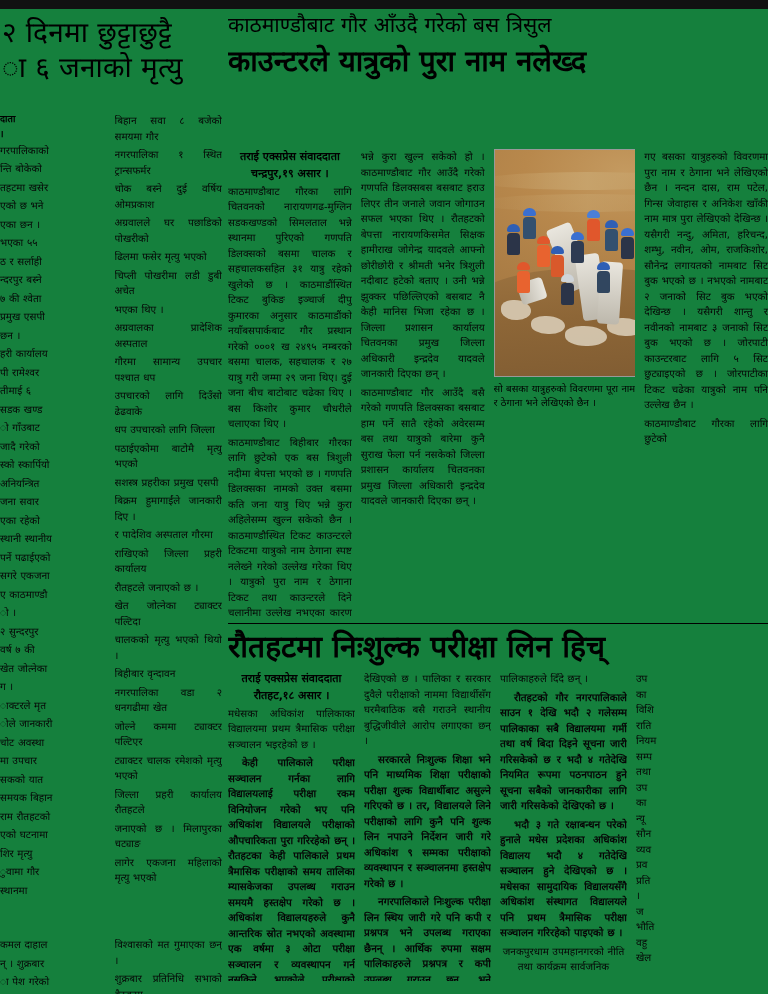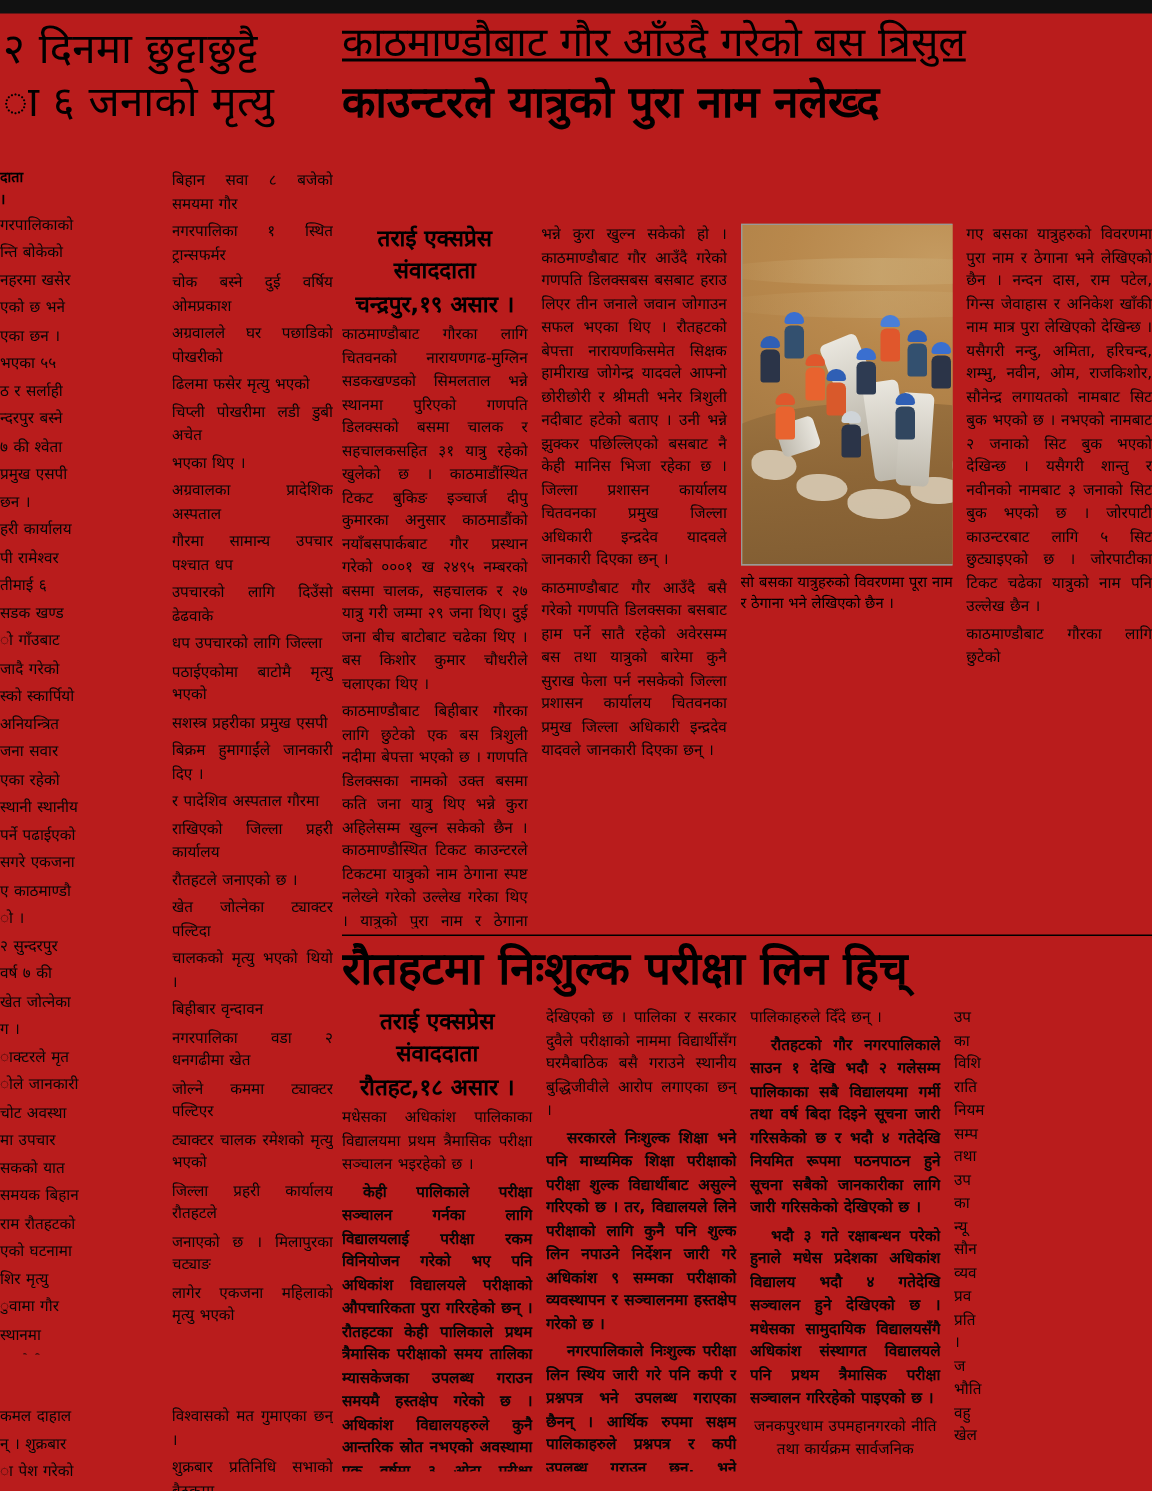--- a/index.html
+++ b/index.html
@@ -5,21 +5,21 @@
   * { box-sizing: border-box; }
   html, body { margin:0; padding:0; }
   body {
     width: 768px;
     height: 994px;
     background: #ffffff;
     font-family: "DejaVu Sans", "Liberation Sans", sans-serif;
     overflow: hidden;
     position: relative;
   }
-  .page { position: relative; width:768px; height:994px; background:#b91c1c; overflow:hidden; }
+  .page { position: relative; width:768px; height:994px; background:#15803d; overflow:hidden; }
 
   .topbar { position:absolute; left:0; top:0; width:768px; height:9px; background:#111; }
 
   
   .left-sec { position:absolute; left:0; top:9px; width:222px; height:985px; overflow:hidden; }
 
   .lhead {
     font-family: "DejaVu Sans", sans-serif;
     font-size: 28px;
     line-height: 1.32;
@@ -39,34 +39,34 @@
     position:absolute; left:0; top:898px; width:232px;
     font-size:20px; font-weight:bold; white-space:nowrap; color:#000;
   }
   .left-bot { position:absolute; left:0; top:928px; width:222px; height:66px; display:flex; gap:7px; overflow:hidden;}
   .left-bot .left-col { width:50%; }
 
   
   .right-sec { position:absolute; left:228px; top:9px; width:540px; height:985px; overflow:hidden; }
 
   .mhead1 {
-    font-size: 27px; line-height:1.18; white-space:nowrap; color:#000;
-    padding-top:4px; letter-spacing:0px;text-decoration:underline;
+    font-size: 21px; line-height:1.18; white-space:nowrap; color:#000;
+    padding-top:4px; letter-spacing:0px;
   }
   .mhead2 {
     font-size: 29px; font-weight:bold; line-height:1.2; white-space:nowrap;
     color:#000; margin-top:6px; letter-spacing:0px;
   }
 
   .story1 { position:absolute; left:0; top:140px; width:540px; height:470px; }
   .s1cols { display:flex; gap:9px; height:100%; }
   .s1col { width:166px; overflow:hidden; }
   .s1col.photo-col { width:190px; }
 
-  .byline { font-size:15px; font-weight:bold; text-align:center; line-height:1.4; margin-bottom:2px; }
+  .byline { font-size:11px; font-weight:bold; text-align:center; line-height:1.4; margin-bottom:2px; }
 
   .photo-box { width:188px; height:228px; border:1px solid #999; overflow:hidden; position:relative; background:#b08a52; }
   .photo-cap { font-size:9.8px; line-height:1.45; text-align:justify; margin-top:5px; }
 
   .rule { position:absolute; left:0; width:540px; border-top:1.6px solid #000; }
   .rule.r1 { top:614px; }
 
   .story2 { position:absolute; left:0; top:618px; width:540px; height:376px; }
   .mhead3 {
     font-size:30px; font-weight:bold; line-height:1.2; white-space:nowrap; color:#000; padding-top:2px;
@@ -117,21 +117,21 @@
       <div class="l1">२ दिनमा  छुट्टाछुट्टै</div>
       <div class="l2">ा ६ जनाको मृत्यु</div>
     </div>
 
     <div class="left-cols">
       <div class="left-col">
         <div class="lbyline">दाता</div>
         <div class="lbyline">।</div>
         <p class="p">गरपालिकाको</p>
         <p class="p">न्ति बोकेको</p>
-        <p class="p">नहरमा खसेर</p>
+        <p class="p">तहटमा खसेर</p>
         <p class="p">एको छ भने</p>
         <p class="p">एका छन ।</p>
         <p class="p">भएका ५५</p>
         <p class="p">ठ र सर्लाही</p>
         <p class="p">न्दरपुर बस्ने</p>
         <p class="p">७ की श्वेता</p>
         <p class="p">प्रमुख एसपी</p>
         <p class="p">छन ।</p>
         <p class="p">हरी कार्यालय</p>
         <p class="p">पी  रामेश्वर</p>

